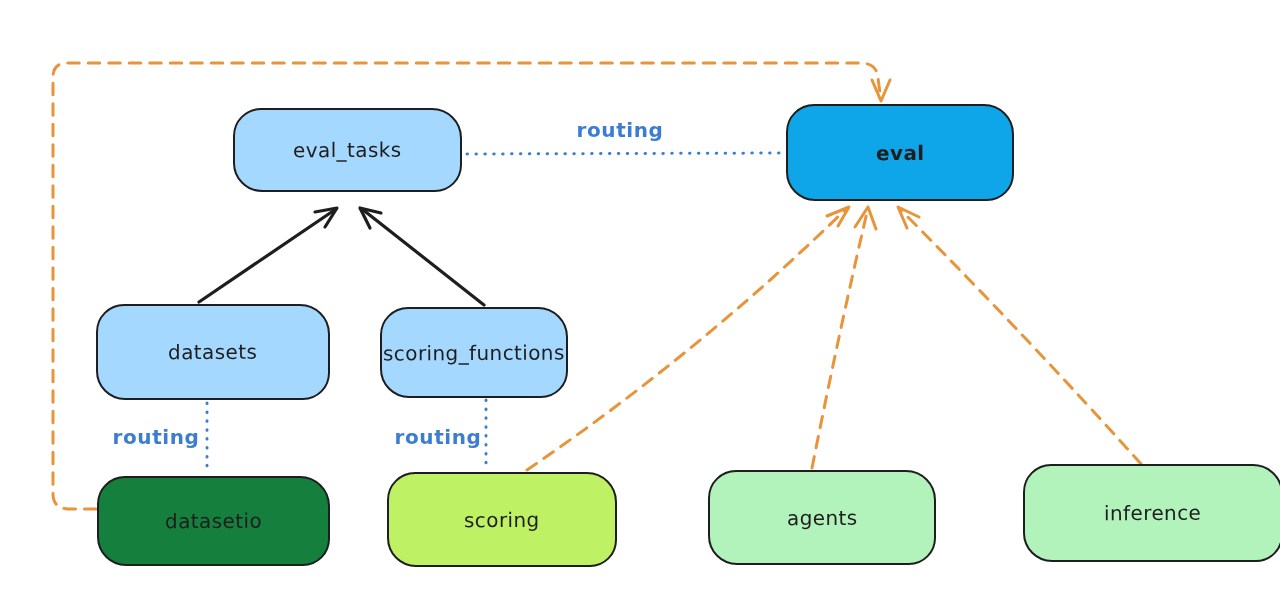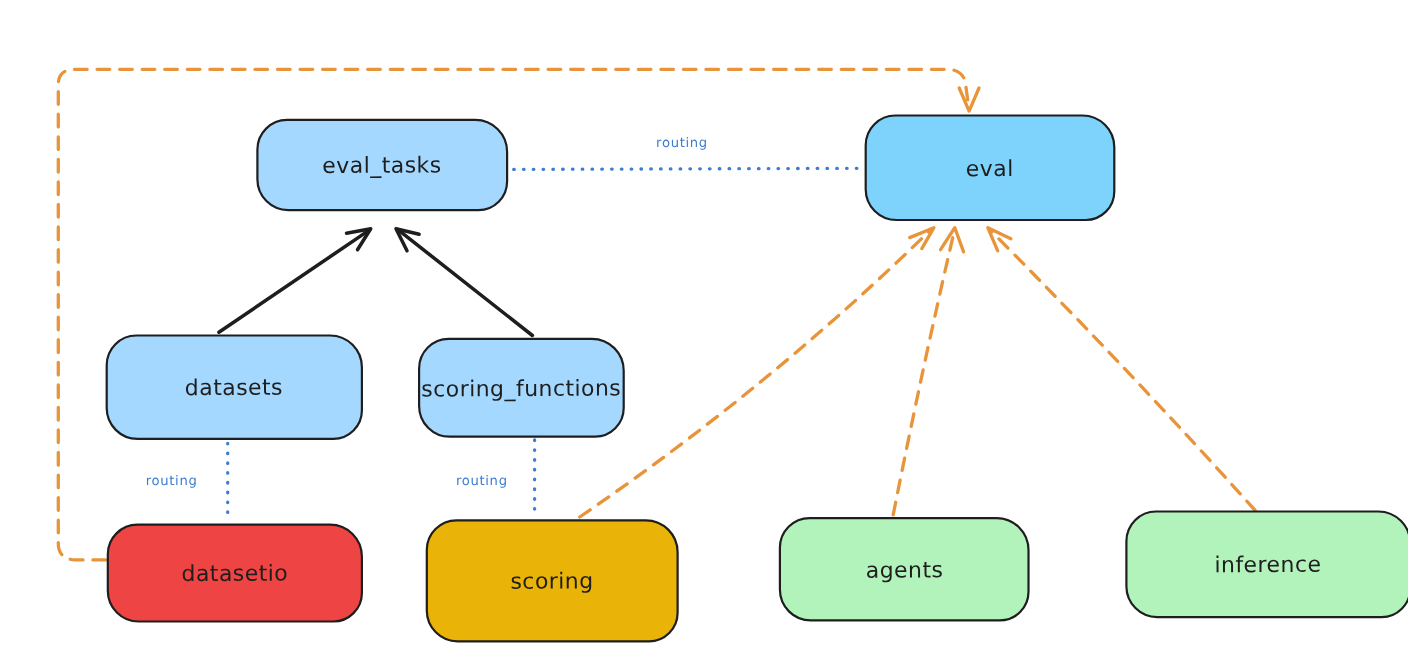--- a/index.html
+++ b/index.html
@@ -19,21 +19,21 @@
     box-sizing:border-box;
     color:var(--stroke,#1e1e1e);
     font-size:20px;
     letter-spacing:0.4px;
   }
   .node span{transform:rotate(-0.3deg);}
   .edge-label{
     position:absolute;z-index:3;
     transform:translate(-50%,-50%);
     color:var(--blue,#3c7dd1);
-    font-size:12px;font-weight:400;letter-spacing:0.6px;
+    font-size:20px;font-weight:700;letter-spacing:0.6px;
     white-space:nowrap;
   }
   .line-black{stroke:var(--stroke,#1e1e1e);stroke-width:3.2;fill:none;stroke-linecap:round;stroke-linejoin:round;}
   .line-dotted{stroke:var(--blue,#3c7dd1);stroke-width:3;fill:none;stroke-linecap:round;stroke-dasharray:0.5 8.4;}
   .line-orange{stroke:var(--orange,#e8943a);stroke-width:3;fill:none;stroke-linecap:round;stroke-linejoin:round;stroke-dasharray:11.5 9;}
   .head-orange{stroke:var(--orange,#e8943a);stroke-width:3;fill:none;stroke-linecap:round;stroke-linejoin:round;}
 </style>
 </head>
 <body>
 
@@ -60,37 +60,37 @@
     <polyline class="head-orange" points="876,229 868,207 855,227"></polyline>
 
     <path class="line-orange" d="M 1141 464 Q 1032 342 899 208"></path>
     <polyline class="head-orange" points="919,217 898,207 907,228"></polyline>
   </svg>
 
   <div class="node" style="left: 233px; top: 108px; width: 229px; height: 84px; background: rgb(165, 216, 255);">
     <span>eval_tasks</span>
   </div>
 
-  <div class="node" style="left: 786px; top: 104px; width: 228px; height: 97px; background: #7dd3fc;">
+  <div class="node" style="left: 786px; top: 104px; width: 228px; height: 97px; background: #0ea5e9; font-weight: bold;">
     <span>eval</span>
   </div>
 
   <div class="node" style="left: 96px; top: 304px; width: 234px; height: 96px; background: rgb(165, 216, 255);">
     <span>datasets</span>
   </div>
 
   <div class="node" style="left: 380px; top: 307px; width: 188px; height: 91px; background: rgb(165, 216, 255);">
     <span>scoring_functions</span>
   </div>
 
-  <div class="node" style="left: 97px; top: 476px; width: 233px; height: 90px; background: #ef4444;">
+  <div class="node" style="left: 97px; top: 476px; width: 233px; height: 90px; background: #15803d;">
     <span>datasetio</span>
   </div>
 
-  <div class="node" style="left: 387px; top: 472px; width: 230px; height: 112px; background: #eab308;">
+  <div class="node" style="left: 387px; top: 472px; width: 230px; height: 95px; background: #bef264;">
     <span>scoring</span>
   </div>
 
   <div class="node" style="left: 708px; top: 470px; width: 228px; height: 95px; background: rgb(178, 242, 187);">
     <span>agents</span>
   </div>
 
   <div class="node" style="left: 1023px; top: 464px; width: 260px; height: 98px; background: rgb(178, 242, 187);">
     <span>inference</span>
   </div>

